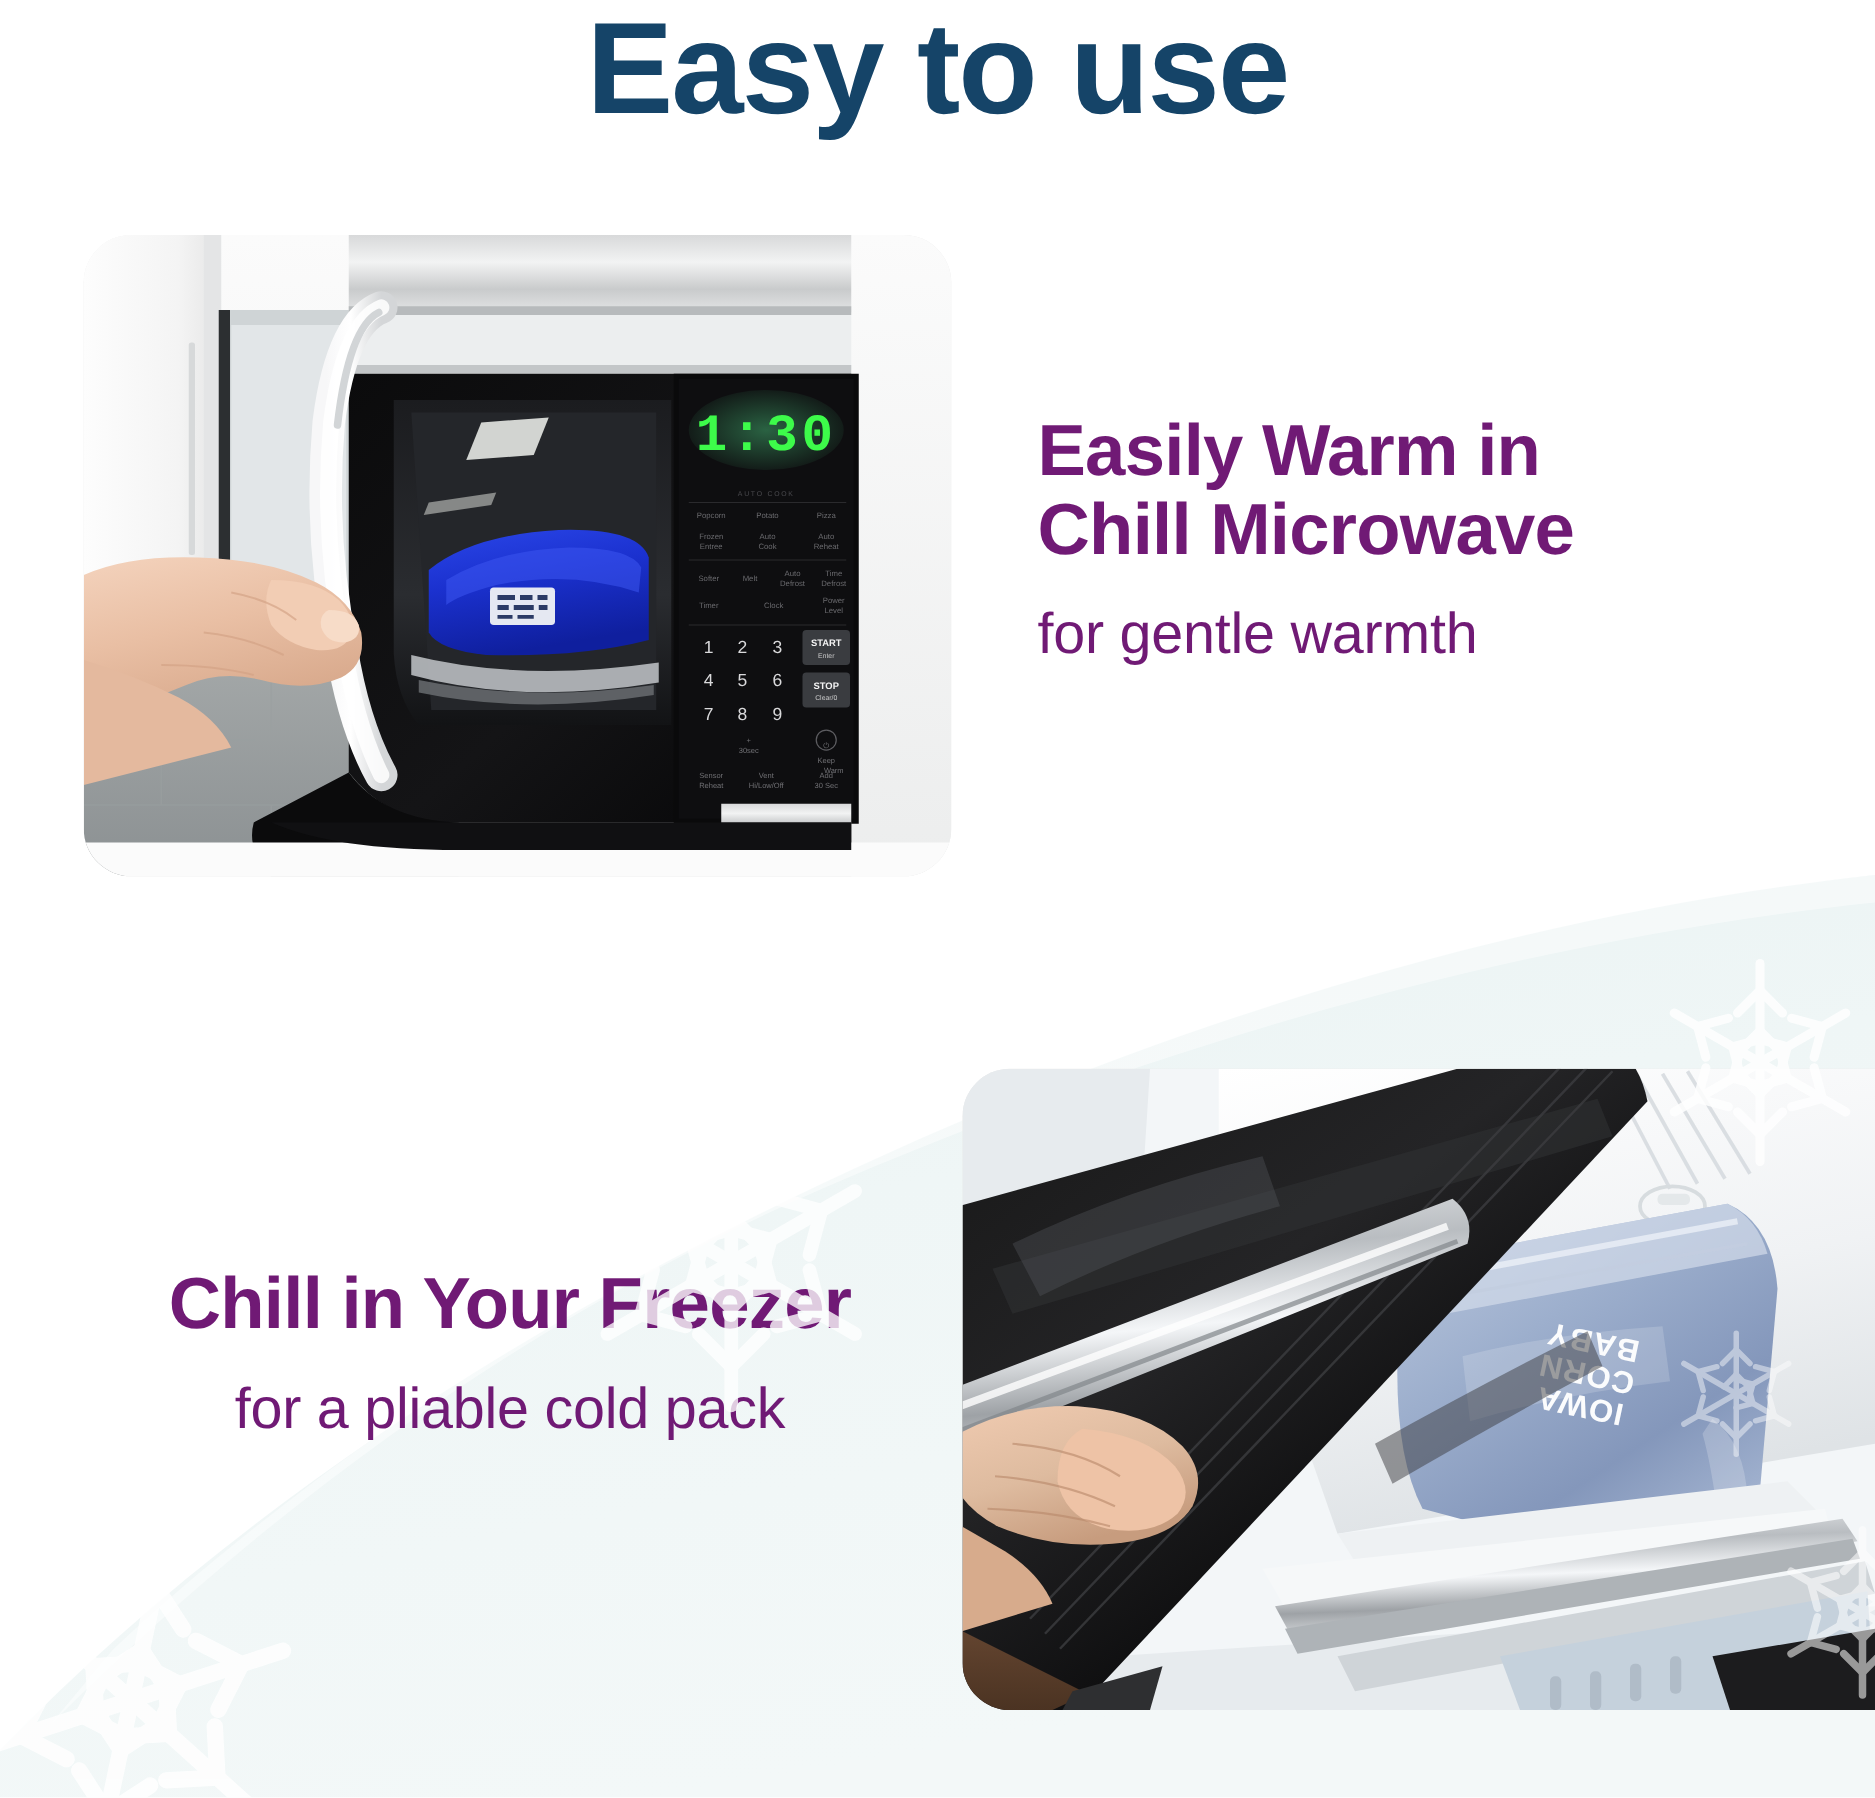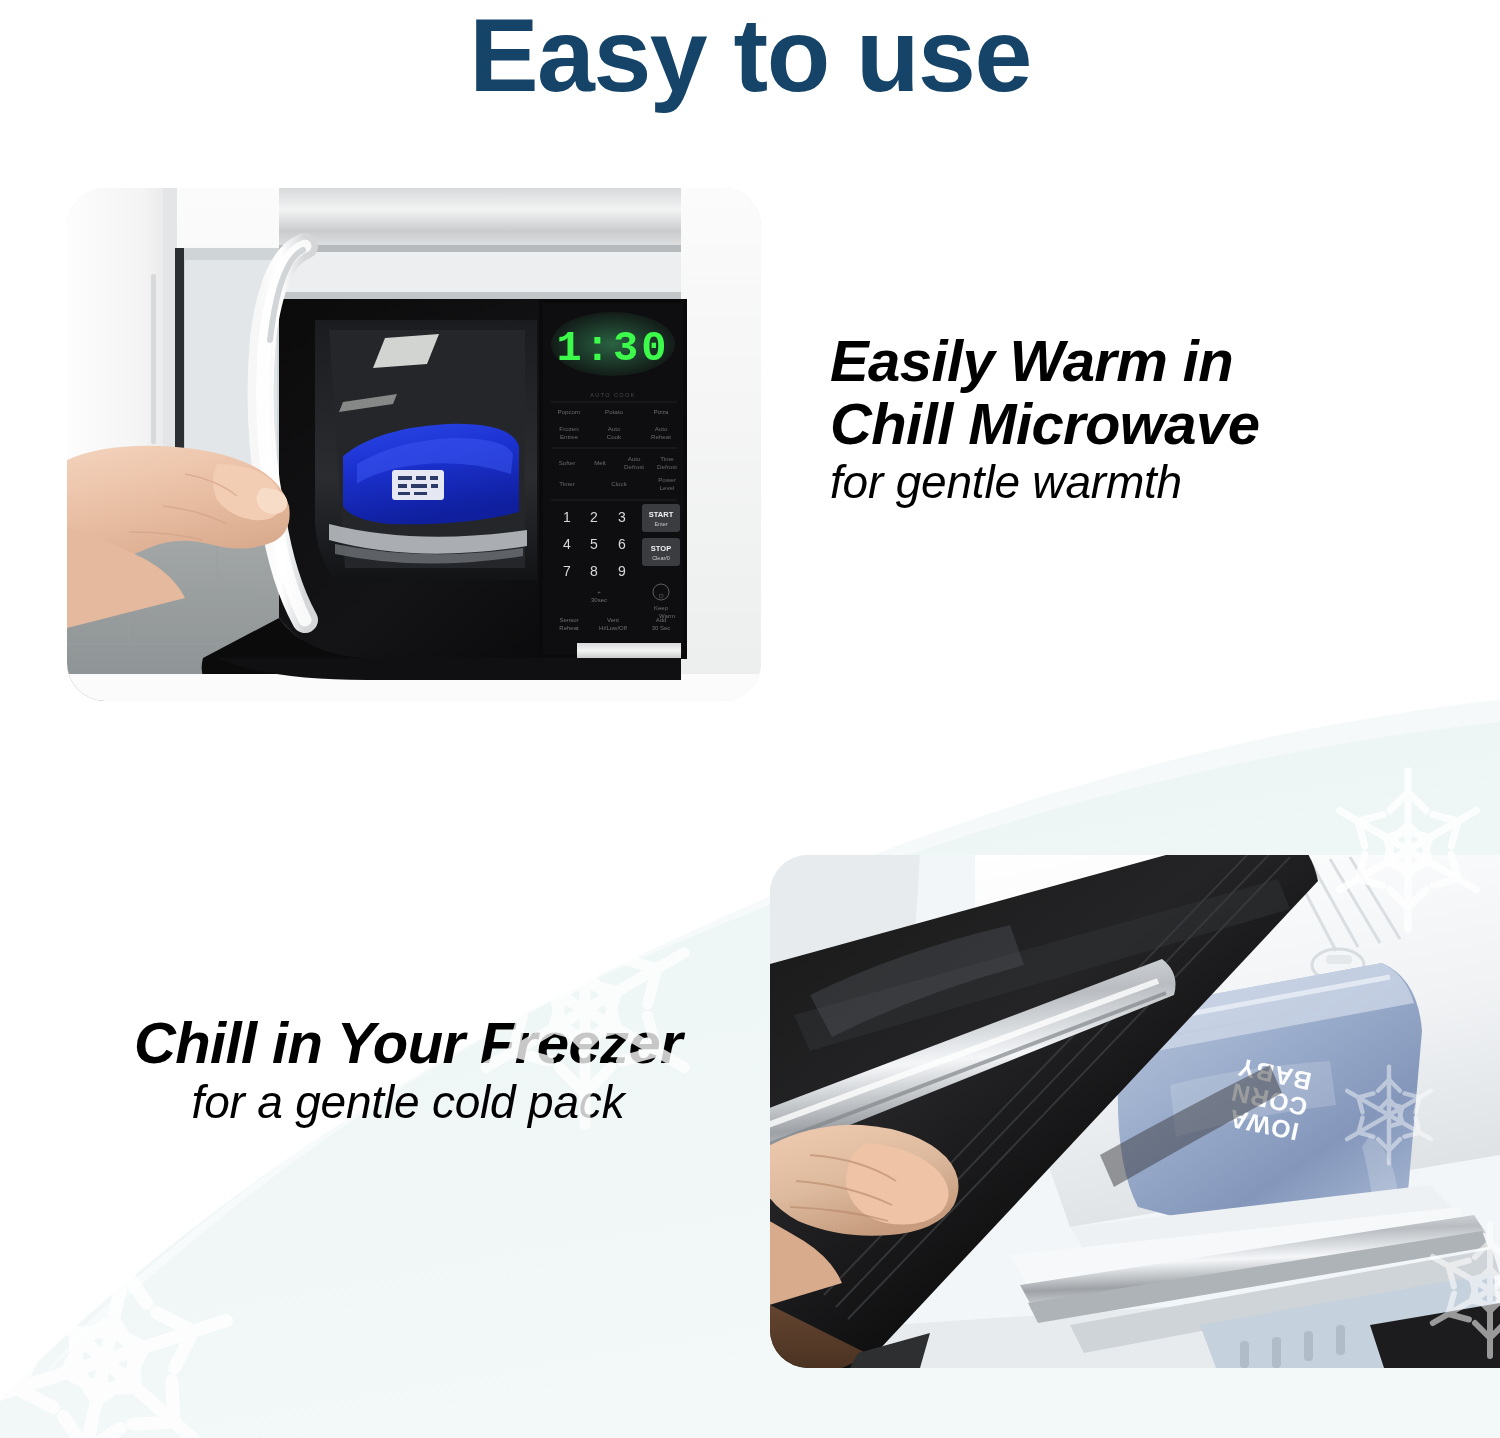--- a/index.html
+++ b/index.html
@@ -36,31 +36,31 @@
   #photo-microwave {
     left:67px; top:188px; width:694px; height:513px;
     border-radius:38px;
   }
   #photo-freezer {
     left:770px; top:855px; width:730px; height:513px;
     border-radius:38px 0 0 38px;
   }
 
   
-  .callout { position:absolute; z-index:3; color:#000000;font-style:italic; }
+  .callout { position:absolute; z-index:3; color:#701a75; }
   #callout-microwave { left:830px; top:330px; width:620px; text-align:left; }
   #callout-freezer  { left:58px;  top:1012px; width:700px; text-align:center; }
 
   .callout-title {
     font-size:58px; font-weight:bold; line-height:1.08;
     letter-spacing:-0.6px;
   }
   .callout-sub {
     font-size:46px; font-weight:normal; line-height:1.2;
-    margin-top:0; letter-spacing:-0.2px;
+    margin-top:24px; letter-spacing:-0.2px;
   }
 
   
   .snowflake { position:absolute; z-index:4; pointer-events:none; }
   #snow-a { left:455px; top:880px;  width:260px; height:260px; opacity:.78; }
   #snow-b { left:1318px; top:760px; width:180px; height:180px; opacity:.85; }
   #snow-c { left:-40px;  top:1215px; width:290px; height:290px; opacity:.85; }
   #snow-d { left:1415px; top:1215px; width:150px; height:150px; opacity:.55; }
   #snow-e { left:1334px; top:1060px; width:110px; height:110px; opacity:.45; }
 </style>
@@ -412,21 +412,21 @@
       <path d="M-40,344 Q0,366 34,386 Q62,404 72,428 L-40,462 Z" fill="#d7ab8c"></path>
 
       <path d="M-40,430 L100,500 L72,513 L-40,513 Z" fill="url(#fzFloor)"></path>
       <path d="M88,498 L160,478 L150,513 L80,513 Z" fill="#2e2f31"></path>
     </g>
   </svg>
 </div>
 
 <div class="callout" id="callout-freezer">
   <div class="callout-title">Chill in Your Freezer</div>
-  <div class="callout-sub">for a gentle cold pack</div>
+  <div class="callout-sub">for a pliable cold pack</div>
 </div>
 
 <svg class="snowflake" id="snow-a" viewBox="0 0 100 100">
     <g stroke="#ffffff" stroke-width="4.2" stroke-linecap="round" fill="none">
       <g>
         <line x1="50" y1="6" x2="50" y2="94"></line>
         <line x1="50" y1="18" x2="40" y2="28"></line>
         <line x1="50" y1="18" x2="60" y2="28"></line>
         <line x1="50" y1="36" x2="41" y2="45"></line>
         <line x1="50" y1="36" x2="59" y2="45"></line>

